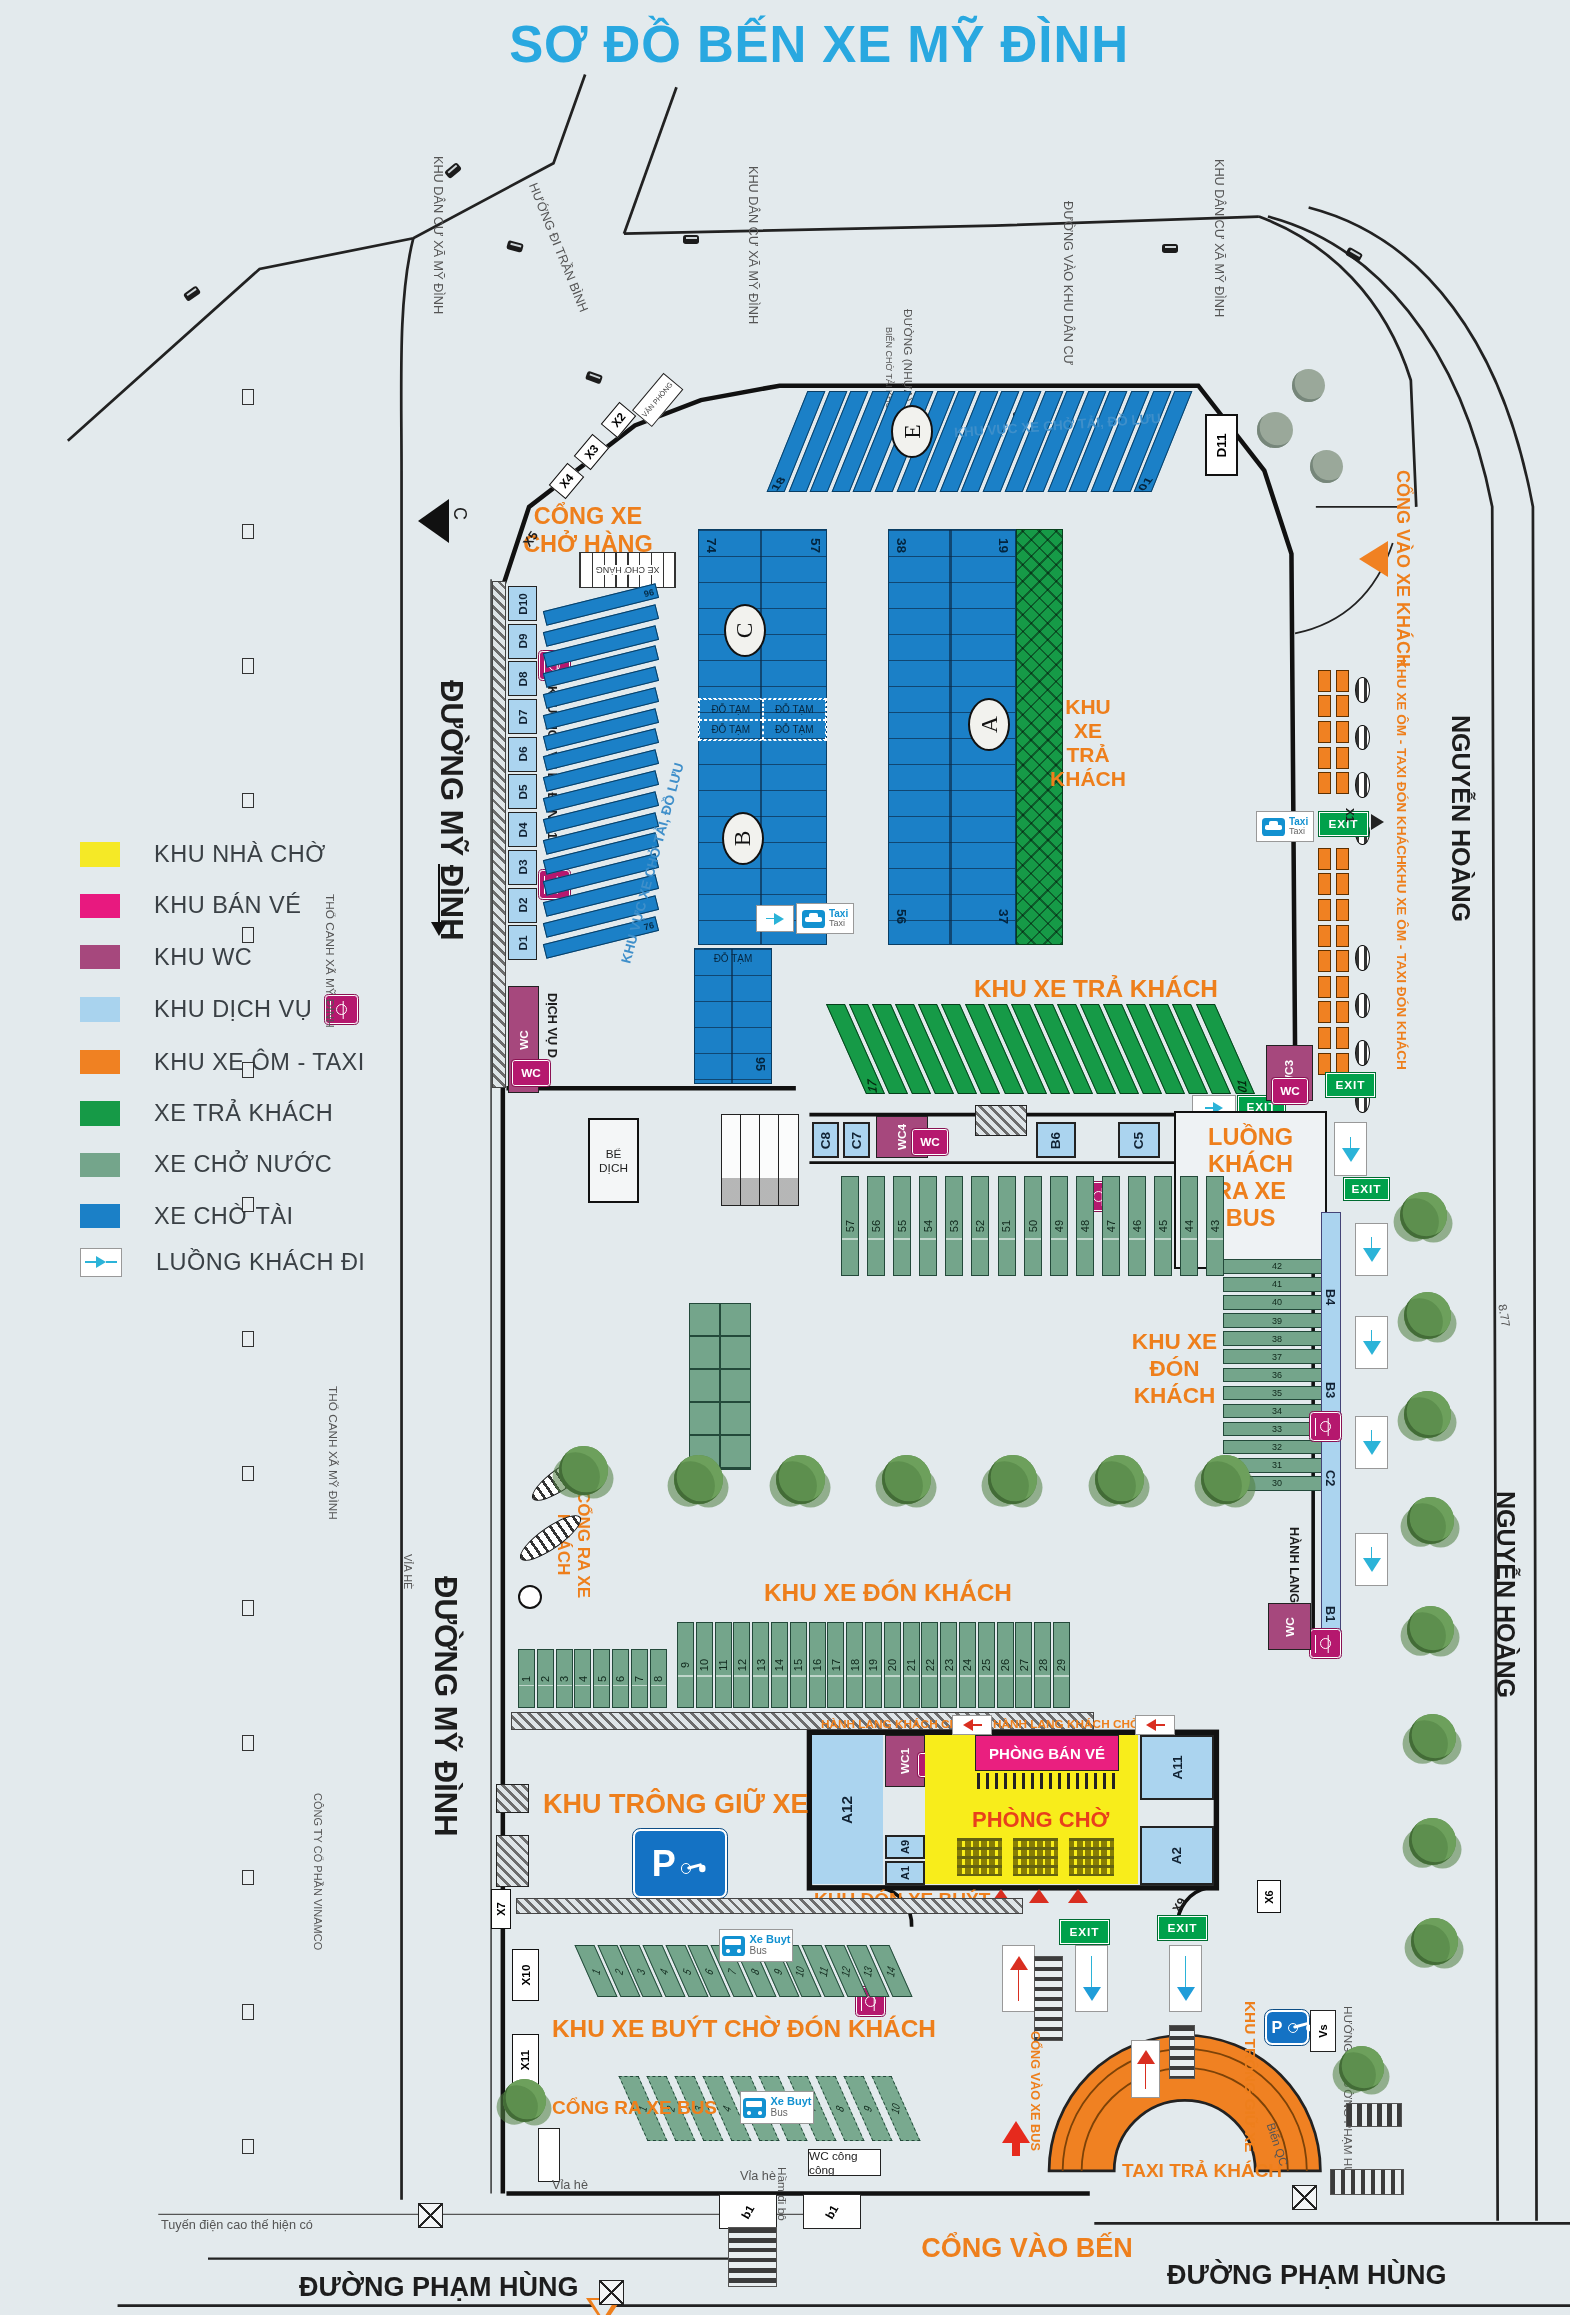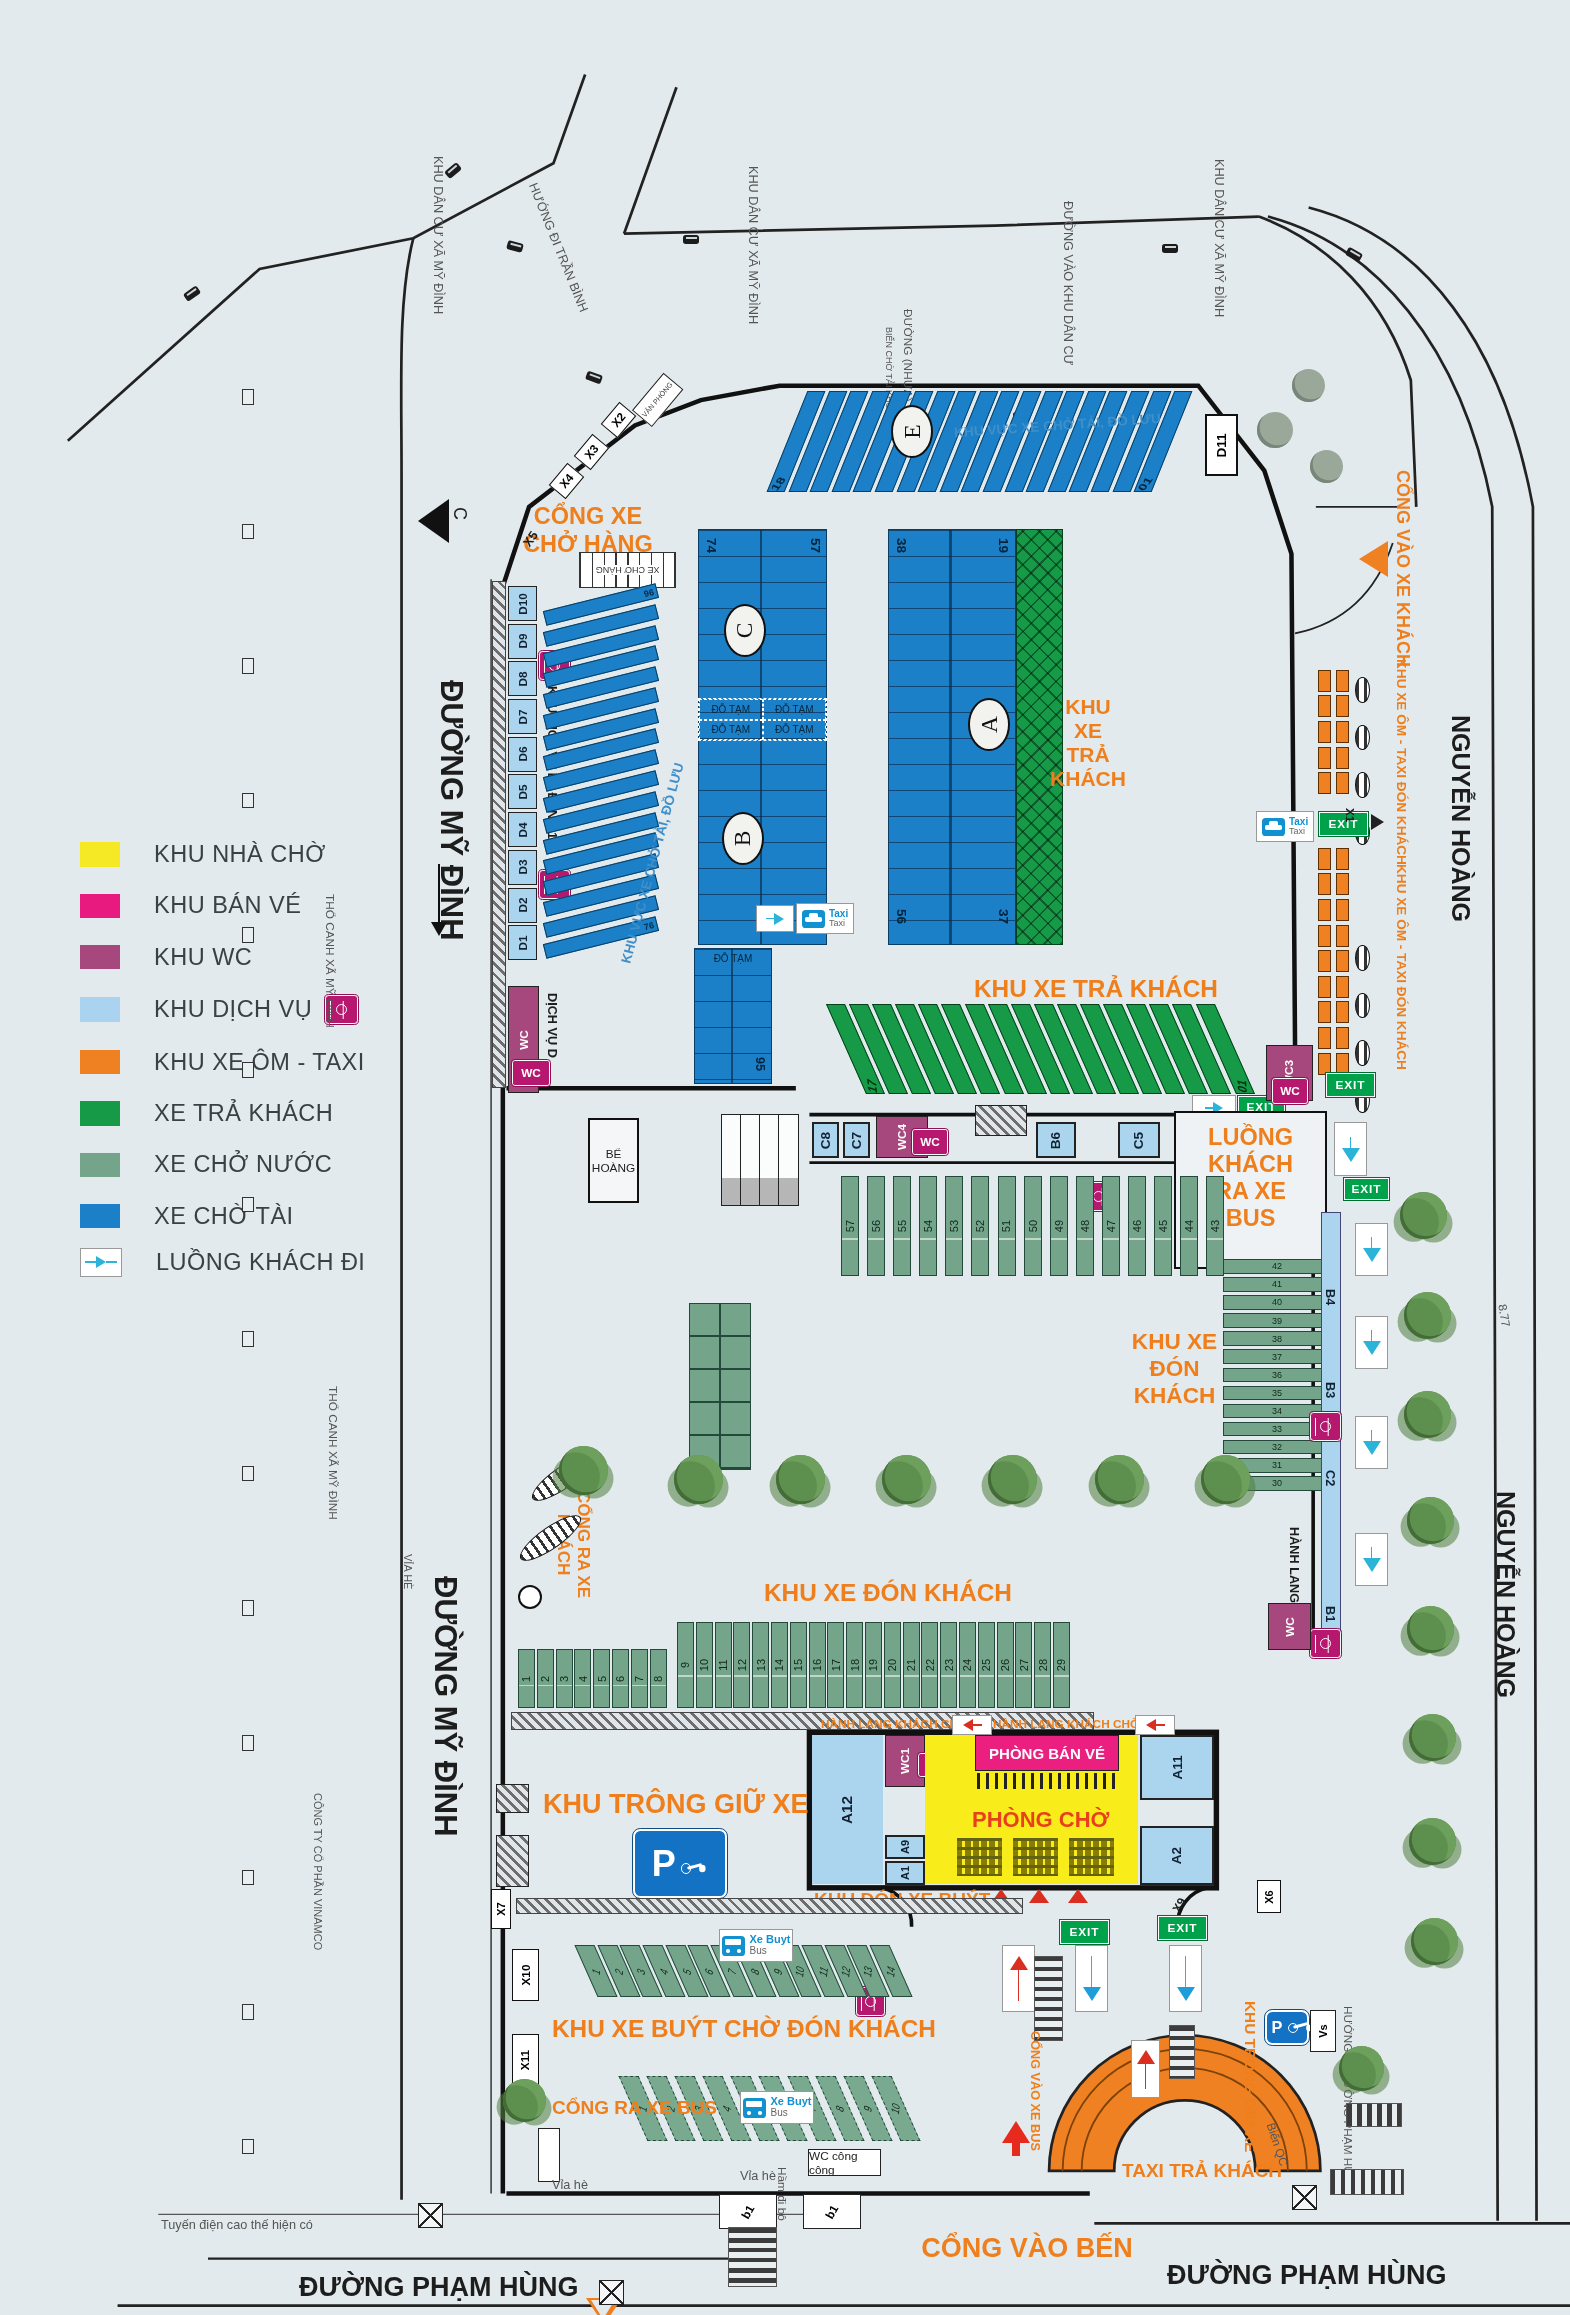--- a/index.html
+++ b/index.html
@@ -122,20 +122,21 @@
     <path d="M1005,2087 L1005,2140 M1300,2087 L1300,2140 M1005,2140 L1300,2140" stroke="#111" stroke-width="0"></path>
 
     <path d="M1160,2400 A150,150 0 0 1 1460,2400 L1388,2400 A78,78 0 0 0 1232,2400 Z" fill="#f08122" stroke="#222" stroke-width="3"></path>
     <path d="M1196,2400 A114,114 0 0 1 1424,2400" stroke="#7c4208" stroke-width="2"></path>
     <path d="M1175,2400 A135,135 0 0 1 1445,2400" stroke="#7c4208" stroke-width="2"></path>
 
     <path d="M975,2087 A42,42 0 0 1 1008,2130" stroke="#111" stroke-width="4"></path>
     <path d="M1335,2087 A42,42 0 0 0 1302,2130" stroke="#111" stroke-width="4"></path>
   </svg>
 
+  <div class="abs center" style="left:299px;top:14.5px;width:1040px;font-size:51px;font-weight:800;color:#29a8e0;letter-spacing:0.9px;">SƠ ĐỒ BẾN XE MỸ ĐÌNH</div>
 
   <div class="abs" style="left:80px;top:841px;width:299px;">
     <div class="legend-row">
       <div class="legend-sw" style="background:#f5e926"></div>
       <div class="legend-label">KHU NHÀ CHỜ</div>
     </div>
     <div class="legend-row">
       <div class="legend-sw" style="background:#e8197f"></div>
       <div class="legend-label">KHU BÁN VÉ</div>
     </div>
@@ -748,21 +749,21 @@
   <div class="abs tree" style="left:1409px;top:1818px;width:47px;height:47px;"></div>
   <div class="abs tree" style="left:1411px;top:1918px;width:47px;height:47px;"></div>
 
   <div class="abs vd dark" style="left:1301px;top:1527px;font-size:12.7px;font-weight:bold;">HÀNH LANG</div>
   <div class="abs wc-block" style="left:1268px;top:1603px;width:43px;height:47px;">
       <span>WC</span>
     </div>
 
   <div class="abs" style="left:588px;top:1118px;width:47px;height:81px;background:#f4f6f7;border:2.3px solid #111;display:flex;flex-direction:column;align-items:center;justify-content:center;font-size:11.8px;color:#222;">
     <span>BỂ</span>
-      <span>HOÀNG</span>
+      <span>DỊCH</span>
   </div>
   <div class="abs" style="left:721px;top:1114px;width:76px;height:90px;background:#fbfcfc;border:1.8px solid #222;background-image:linear-gradient(90deg,transparent 24%,#222 24%,#222 25.5%,transparent 25.5%,transparent 49%,#222 49%,#222 50.5%,transparent 50.5%,transparent 74%,#222 74%,#222 75.5%,transparent 75.5%),linear-gradient(180deg,transparent 70%,#8889 70%);"></div>
 
   <div class="abs" style="left:689px;top:1303px;width:60px;height:165px;background:#74a58b;border:1.8px solid #23493a;background-image:linear-gradient(90deg,transparent 48%,#23493a 48%,#23493a 52%,transparent 52%),repeating-linear-gradient(180deg,transparent 0 31px,#23493a 31px 33px);"></div>
 
   <div class="abs" style="left:593px;top:1491px;transform:rotate(90deg);transform-origin:top left;">
     <div class="orange center" style="font-size:17px;line-height:1.15;">
       <span style="display:block">CỔNG RA XE</span>
       <span style="display:block">KHÁCH</span>
     </div>

